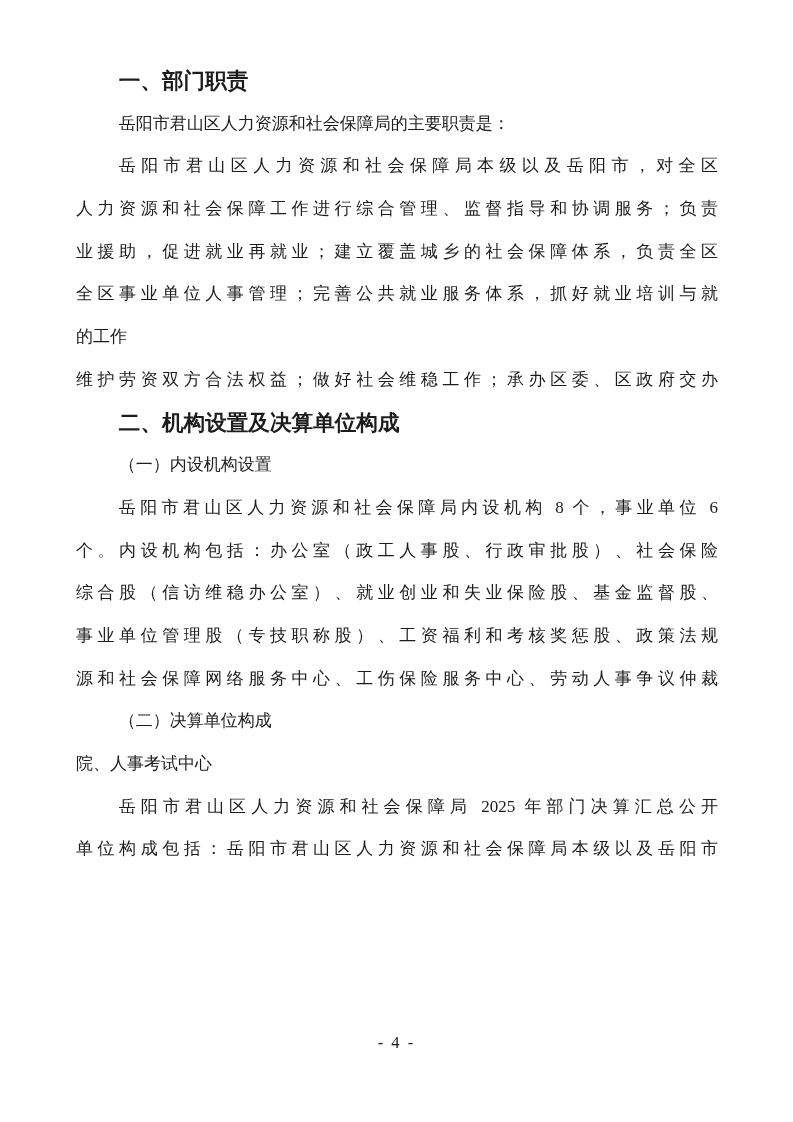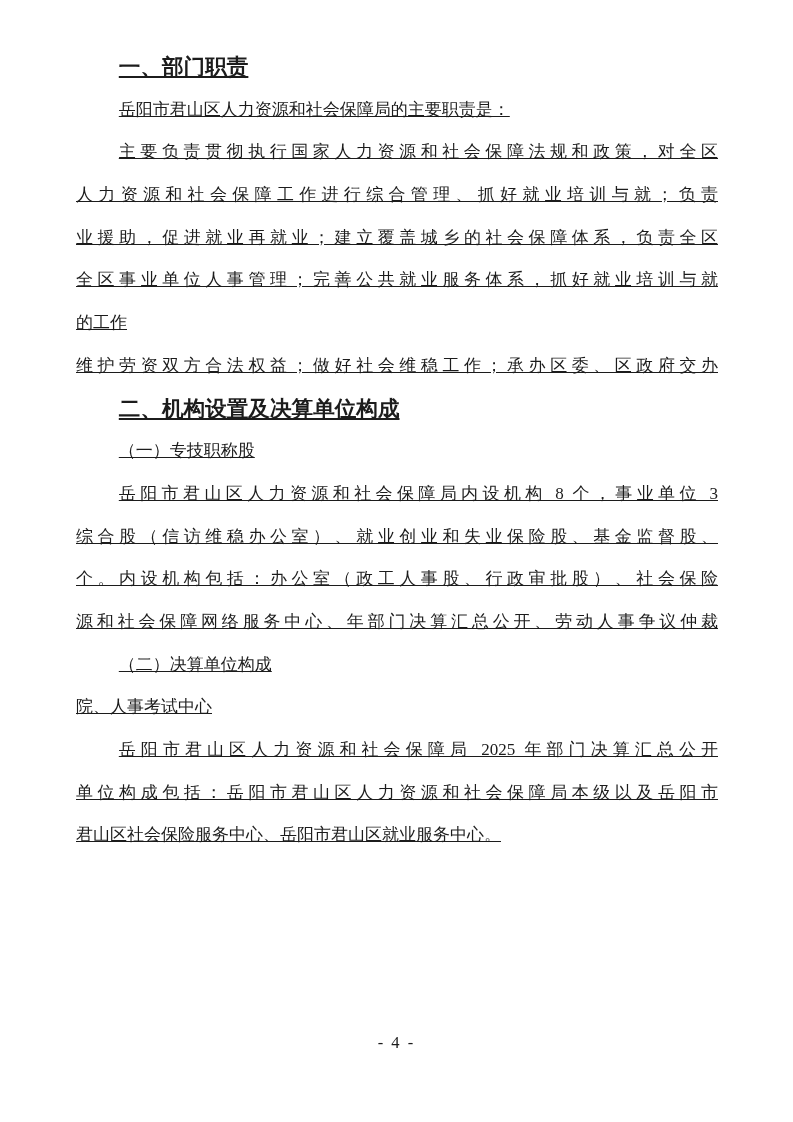--- a/index.html
+++ b/index.html
@@ -11,24 +11,23 @@
     position: relative;
     width: 793px;
     height: 1122px;
     background: #ffffff;
     overflow: hidden;
     font-family: "Liberation Serif", serif;
     color: #1c1c1c;
   }
   .content {
     position: absolute;
-    top: 46px;
+    top: 60px;
     left: 76px;
     width: 642px;
-    text-decoration: underline;
   }
   .line {
     box-sizing: border-box;
     width: 642px;
     height: 42.7px;
     line-height: 42.7px;
     font-size: 17px;
     white-space: nowrap;
     font-family: "Liberation Serif", serif;
     font-weight: normal;
@@ -60,32 +59,32 @@
     font-family: "Liberation Serif", serif;
   }
 </style>
 </head>
 <body>
 
 <div class="page">
   <div class="content">
     <div class="line heading indent">一、部门职责</div>
     <div class="line indent">岳阳市君山区人力资源和社会保障局的主要职责是：</div>
-    <div class="line indent fill">主要负责贯彻执行国家人力资源和社会保障法规和政策，对全区</div>
-    <div class="line fill">人力资源和社会保障工作进行综合管理、抓好就业培训与就；负责</div>
+    <div class="line indent fill">岳阳市君山区人力资源和社会保障局本级以及岳阳市，对全区</div>
+    <div class="line fill">人力资源和社会保障工作进行综合管理、监督指导和协调服务；负责</div>
     <div class="line fill">业援助，促进就业再就业；建立覆盖城乡的社会保障体系，负责全区</div>
     <div class="line fill">全区事业单位人事管理；完善公共就业服务体系，抓好就业培训与就</div>
     <div class="line">的工作</div>
     <div class="line fill">维护劳资双方合法权益；做好社会维稳工作；承办区委、区政府交办</div>
     <div class="line heading indent">二、机构设置及决算单位构成</div>
-    <div class="line indent">（一）专技职称股</div>
-    <div class="line indent fill">岳阳市君山区人力资源和社会保障局内设机构 8 个，事业单位 3</div>
+    <div class="line indent">（一）内设机构设置</div>
+    <div class="line indent fill">岳阳市君山区人力资源和社会保障局内设机构 8 个，事业单位 6</div>
+    <div class="line fill">个。内设机构包括：办公室（政工人事股、行政审批股）、社会保险</div>
     <div class="line fill">综合股（信访维稳办公室）、就业创业和失业保险股、基金监督股、</div>
-    <div class="line fill">个。内设机构包括：办公室（政工人事股、行政审批股）、社会保险</div>
-    <div class="line fill">源和社会保障网络服务中心、年部门决算汇总公开、劳动人事争议仲裁</div>
+    <div class="line fill">事业单位管理股（专技职称股）、工资福利和考核奖惩股、政策法规</div>
+    <div class="line fill">源和社会保障网络服务中心、工伤保险服务中心、劳动人事争议仲裁</div>
     <div class="line indent">（二）决算单位构成</div>
     <div class="line">院、人事考试中心</div>
     <div class="line indent fill">岳阳市君山区人力资源和社会保障局 2025 年部门决算汇总公开</div>
     <div class="line fill">单位构成包括：岳阳市君山区人力资源和社会保障局本级以及岳阳市</div>
-    <div class="line">君山区社会保险服务中心、岳阳市君山区就业服务中心。</div>
   </div>
   <div class="page-number">- 4 -</div>
 </div>
 
 </body></html>

